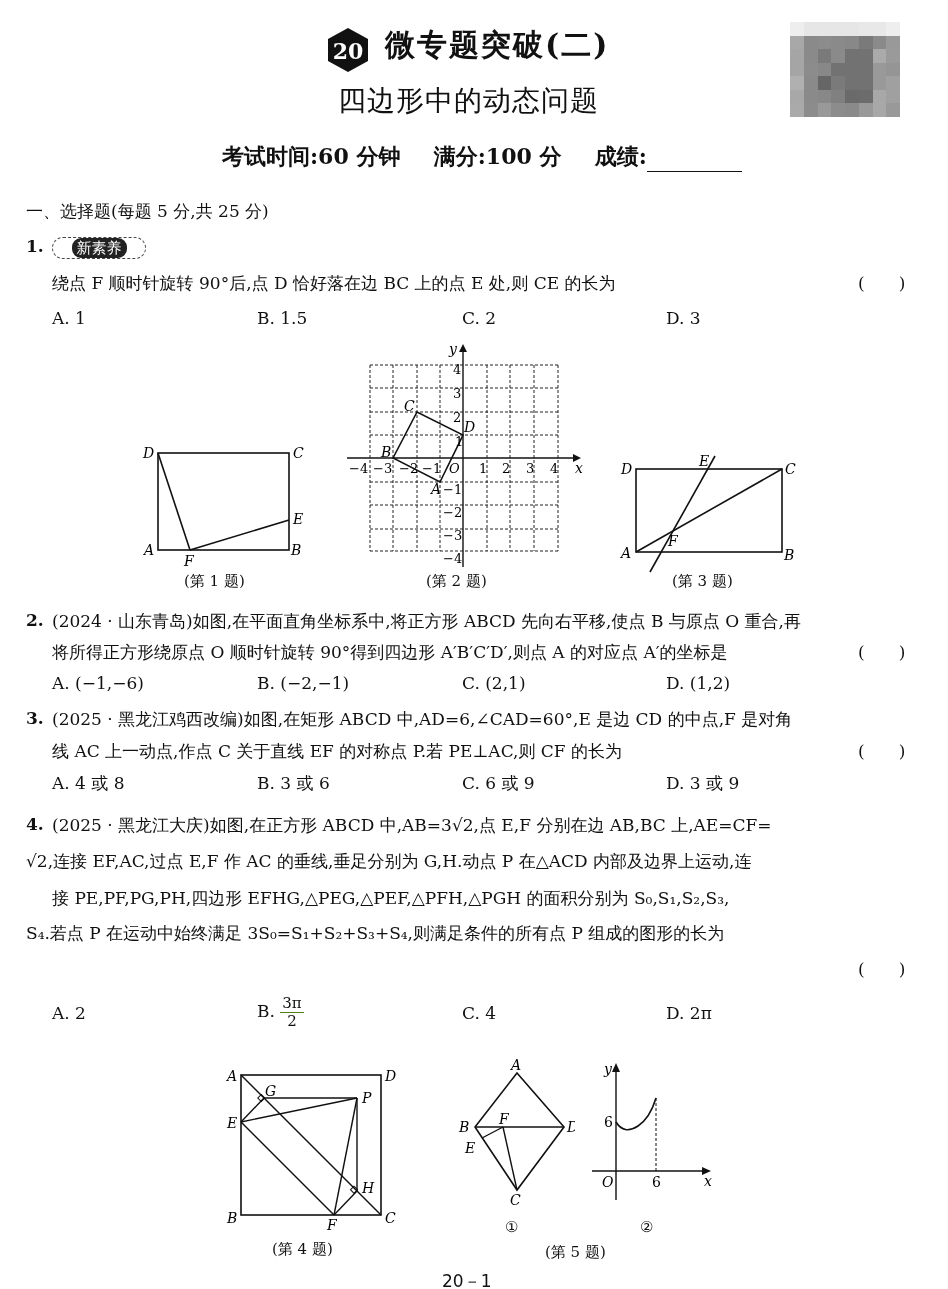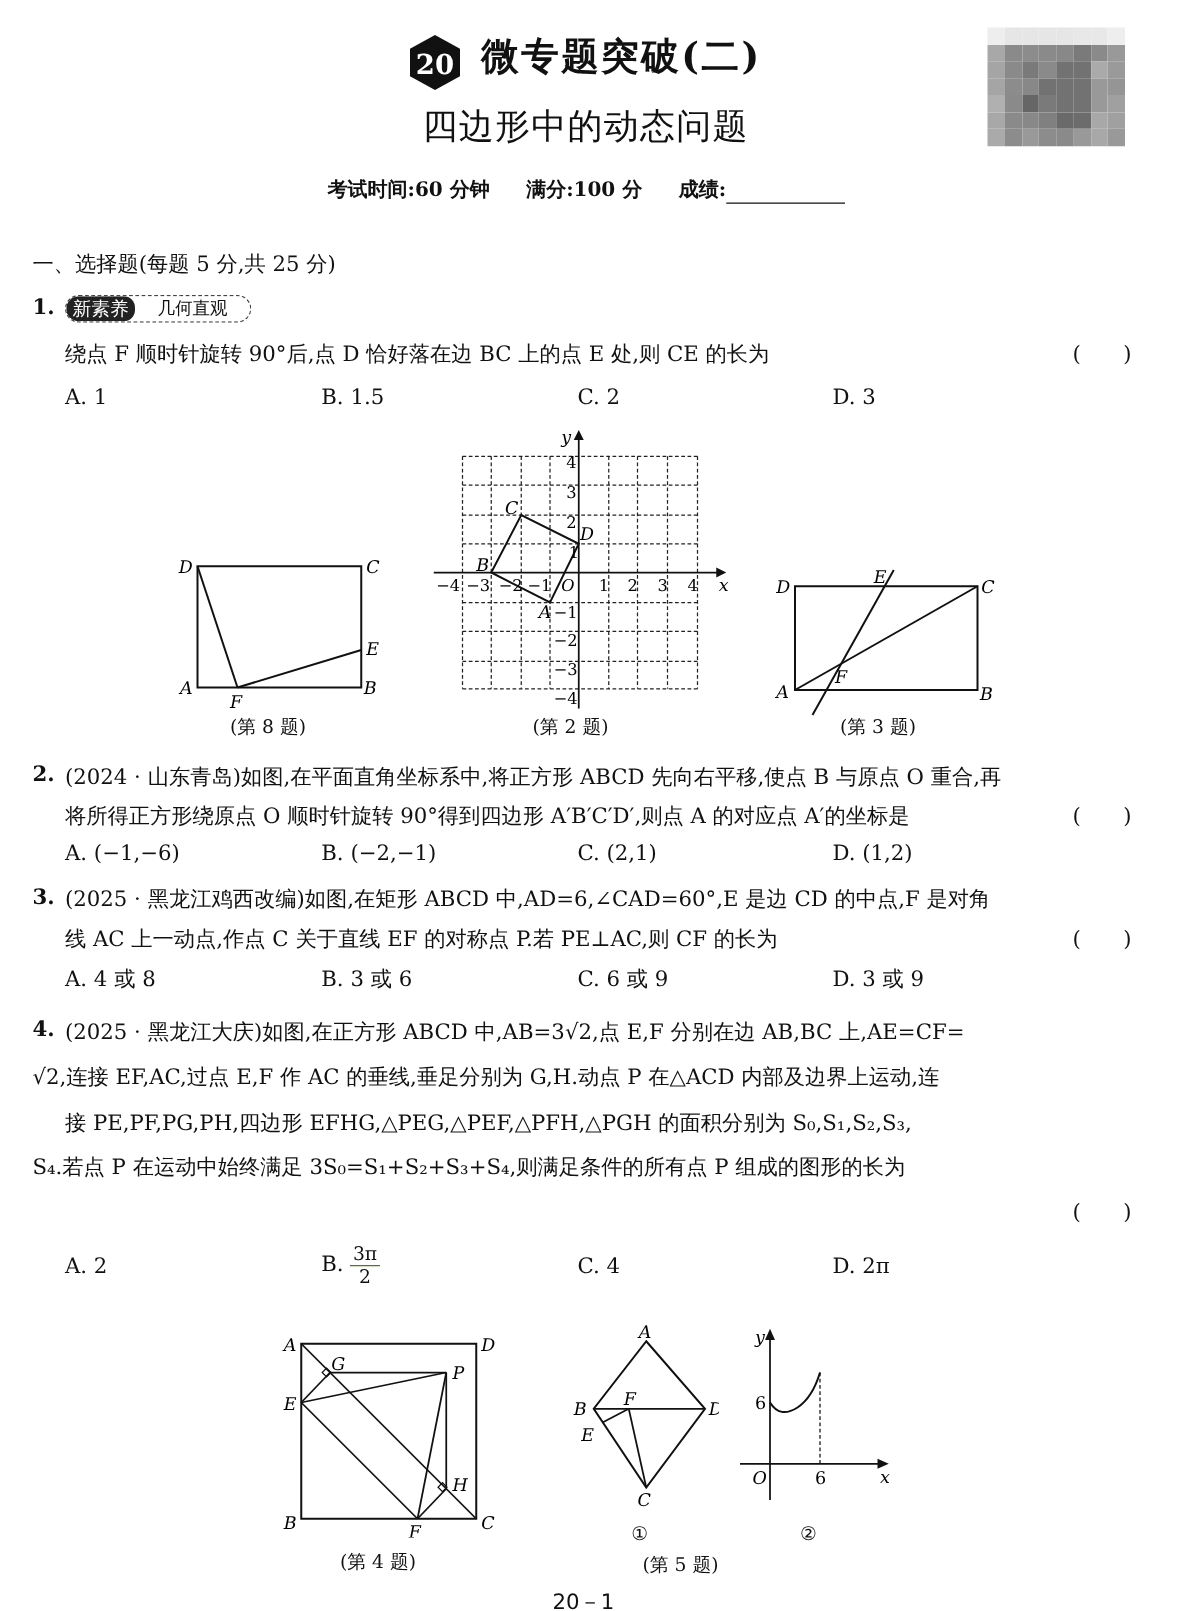--- a/index.html
+++ b/index.html
@@ -3,28 +3,28 @@
 <meta charset="utf-8">
 <style>
   html,body{margin:0;padding:0;background:#fff;}
   body{width:948px;height:1289px;position:relative;overflow:hidden;
        font-family:"DejaVu Serif","Liberation Serif",serif;color:#111;font-size:17px;}
   .abs{position:absolute;}
   .hexnum{position:absolute;left:325px;top:27px;width:46px;height:46px;}
   .title1{position:absolute;left:385px;top:25px;font-size:30px;font-weight:bold;letter-spacing:2px;font-family:"DejaVu Serif",serif;}
   .title2{position:absolute;left:338px;top:82px;font-size:28px;letter-spacing:1px;font-family:"DejaVu Sans",sans-serif;}
   .qr{position:absolute;left:790px;top:22px;width:110px;height:95px;display:grid;grid-template-columns:repeat(8,1fr);grid-template-rows:repeat(7,1fr);}
-  .examinfo{position:absolute;left:222px;top:142px;font-size:16px;font-weight:bold;margin-left:40px;}
+  .examinfo{position:absolute;left:222px;top:142px;font-size:22px;font-weight:bold;}
   .blank{display:inline-block;width:95px;border-bottom:1.5px solid #111;height:18px;vertical-align:bottom;}
   .section{position:absolute;left:26px;top:200px;font-size:17px;font-weight:normal;}
   .line{position:absolute;left:52px;white-space:nowrap;font-size:17px;}
   .qnum{position:absolute;left:26px;font-weight:bold;font-size:17px;}
   .paren{position:absolute;left:858px;font-size:17px;}
   .opt{position:absolute;font-size:17px;}
-  .tagbox{display:inline-flex;align-items:center;border:1.5px dashed #444;border-radius:11px;height:20px;vertical-align:middle;overflow:hidden;margin-right:2px;}
+  .tagbox{display:inline-flex;align-items:center;border:1.5px dashed #444;border-radius:11px;height:20px;vertical-align:middle;overflow:hidden;margin-right:2px;flex-direction:column;}
   .tagdark{background:#222;color:#fff;padding:0 5px;border-radius:9px;font-size:15px;line-height:20px;font-family:"DejaVu Sans",sans-serif;}
   .taglight{padding:0 18px;font-size:14px;line-height:20px;}
   .caption{position:absolute;font-size:15px;font-family:"DejaVu Serif",serif;}
   .frac{display:inline-flex;flex-direction:column;align-items:center;vertical-align:middle;font-size:15px;line-height:17px;}
   .frac span:first-child{border-bottom:1px solid #4d7c0f;padding:0 2px;}
   svg text{font-family:"DejaVu Serif",serif;}
   .footer{position:absolute;left:442px;top:1270px;font-size:17px;font-family:"DejaVu Sans",sans-serif;}
 </style>
 </head>
 <body>
@@ -123,21 +123,21 @@
   <rect x="18" y="13" width="131" height="97" fill="none" stroke="#111" stroke-width="1.6"></rect>
   <line x1="18" y1="13" x2="50" y2="110" stroke="#111" stroke-width="1.6"></line>
   <line x1="50" y1="110" x2="149" y2="80" stroke="#111" stroke-width="1.6"></line>
   <text x="3" y="18" font-size="14" font-style="italic">D</text>
   <text x="153" y="18" font-size="14" font-style="italic">C</text>
   <text x="153" y="84" font-size="14" font-style="italic">E</text>
   <text x="4" y="115" font-size="14" font-style="italic">A</text>
   <text x="44" y="126" font-size="14" font-style="italic">F</text>
   <text x="151" y="115" font-size="14" font-style="italic">B</text>
 </svg>
-<div class="caption" style="left:184px;top:572px">(第 8 题)</div>
+<div class="caption" style="left:184px;top:572px">(第 1 题)</div>
 
 <svg class="abs" style="left:345px;top:342px" width="245" height="225">
   <g stroke="#222" stroke-width="1" stroke-dasharray="3,2" fill="none">
     <line x1="25" y1="23" x2="213" y2="23"></line>
       <line x1="25" y1="46" x2="213" y2="46"></line>
     <line x1="25" y1="70" x2="213" y2="70"></line>
       <line x1="25" y1="93" x2="213" y2="93"></line>
     <line x1="25" y1="140" x2="213" y2="140"></line>
       <line x1="25" y1="163" x2="213" y2="163"></line>
     <line x1="25" y1="187" x2="213" y2="187"></line>
@@ -277,15 +277,15 @@
   <polygon points="123,111 114,107 114,115" fill="#111"></polygon>
   <path d="M28,62 Q36,75 50,66 Q62,58 68,38" fill="none" stroke="#111" stroke-width="1.6"></path>
   <line x1="68" y1="38" x2="68" y2="111" stroke="#111" stroke-width="1" stroke-dasharray="3,2"></line>
   <text x="16" y="14" font-size="14" font-style="italic">y</text>
   <text x="116" y="126" font-size="14" font-style="italic">x</text>
   <text x="14" y="127" font-size="14" font-style="italic">O</text>
   <text x="16" y="67" font-size="14">6</text>
   <text x="64" y="127" font-size="14">6</text>
 </svg>
 <div class="caption" style="left:640px;top:1218px">②</div>
-<div class="caption" style="left:514px;top:1243px">(第 5 题)</div>
+<div class="caption" style="left:545px;top:1243px">(第 5 题)</div>
 
 <div class="footer">20－1</div>
 
 </body></html>

